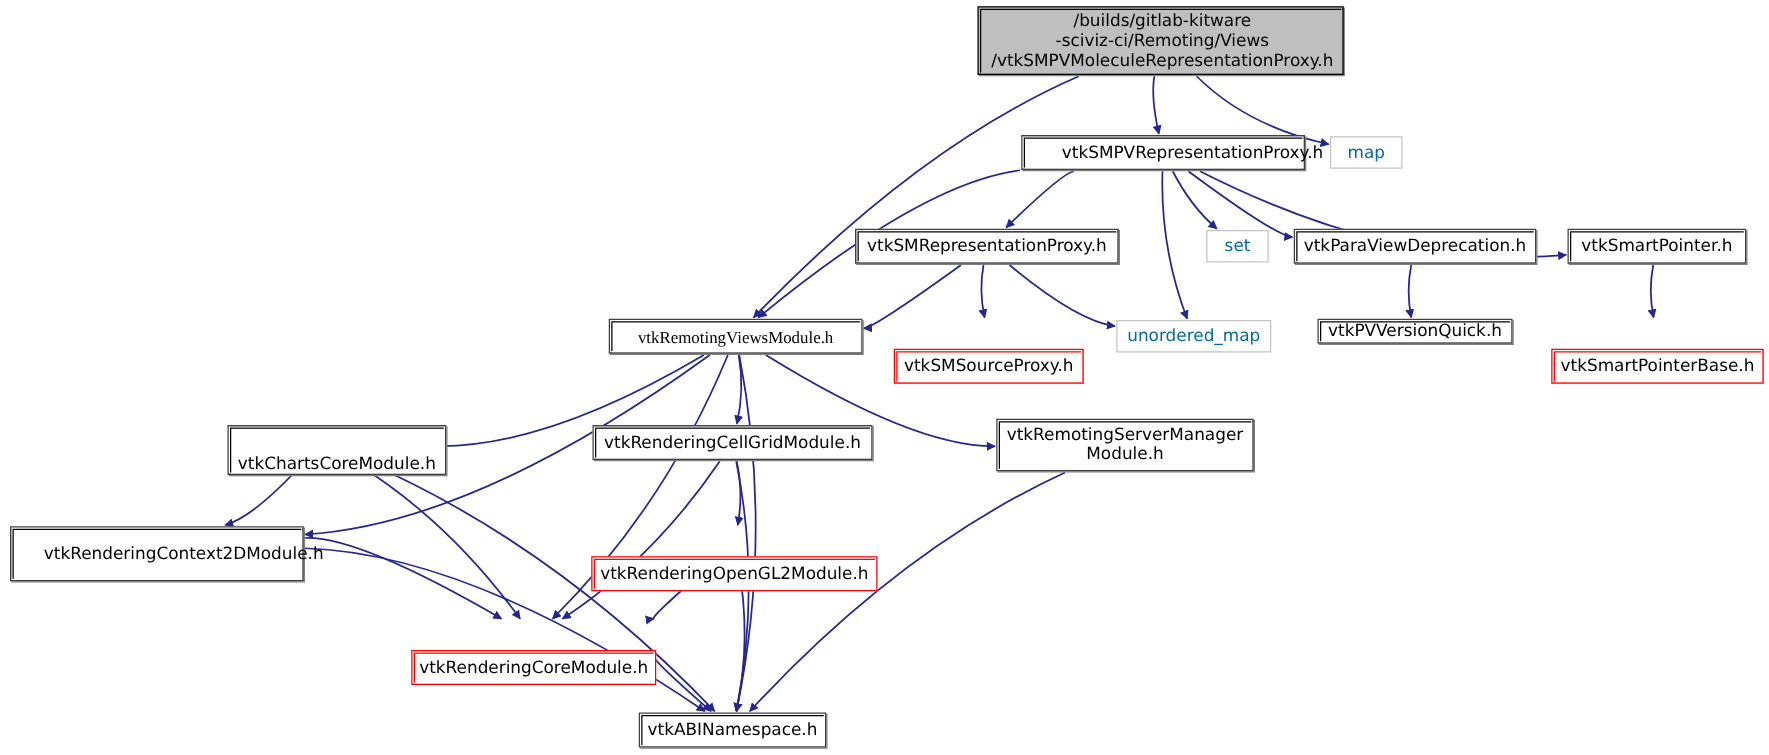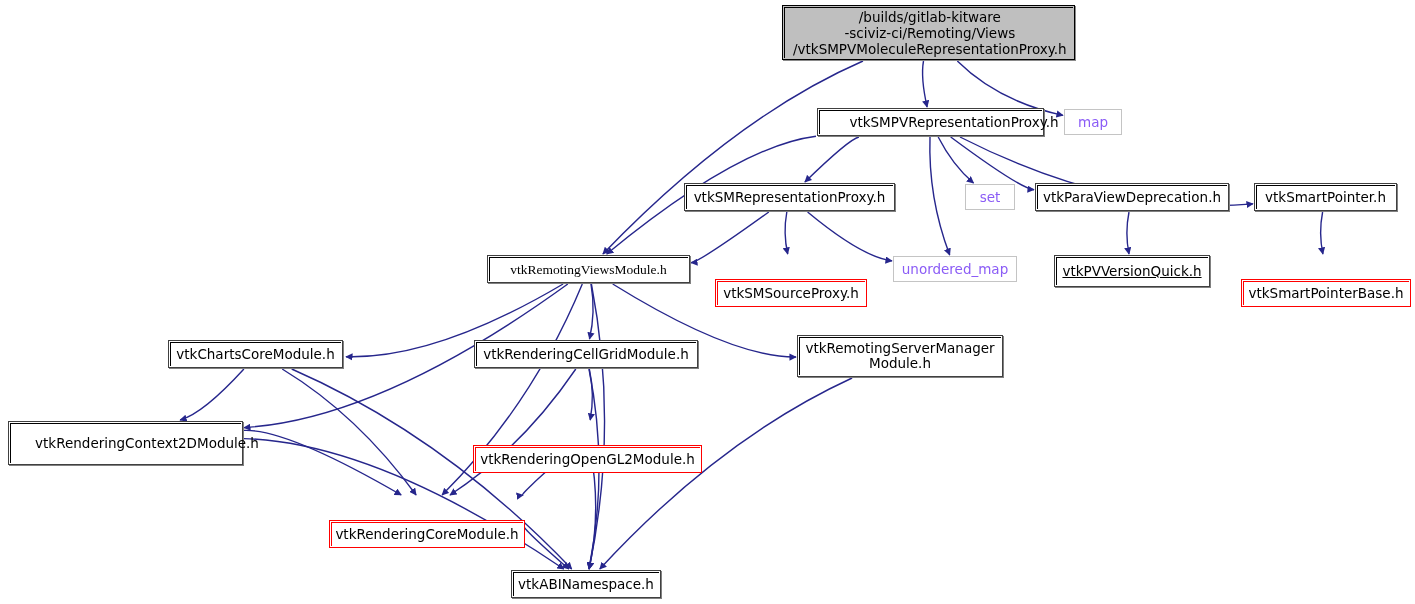--- a/index.html
+++ b/index.html
@@ -39,21 +39,21 @@
     z-index: 5;
   }
   
   .node.solid {
     border: 1px solid #404040;
     box-shadow: 1px 1px 0 0 #808080, inset 0 0 0 1px #ffffff, inset 1px 1px 0 1px #000000;
   }
   .node.sys {
     border: 1px solid #c4c4c4;
     box-shadow: none;
-    color: #8b5cf6;
+    color: #0369a1;
   }
   .node.red {
     border: 1px solid #ff0000;
     box-shadow: inset 0 0 0 1px #ffffff, inset 1px 1px 0 1px #ff0000;
     margin-top: 24px;
   }
   .node.root {
     background: #bfbfbf;
     border: 1px solid #000000;
     box-shadow: 1px 1px 0 0 #8a8a8a, inset 0 0 0 1px #bfbfbf, inset 1px 1px 0 1px #000000;
@@ -117,23 +117,23 @@
 /vtkSMPVMoleculeRepresentationProxy.h</span></div>
       <div class="node solid" style="left: 817px; top: 108px; width: 227px; height: 28px; padding-left: 47px;"><span class="lbl">vtkSMPVRepresentationProxy.h</span></div>
       <div class="node sys" style="left: 1064px; top: 109px; width: 58px; height: 26px;"><span class="lbl">map</span></div>
       <div class="node solid" style="left: 684px; top: 183px; width: 211px; height: 28px;"><span class="lbl">vtkSMRepresentationProxy.h</span></div>
       <div class="node sys" style="left: 965px; top: 184px; width: 50px; height: 26px;"><span class="lbl">set</span></div>
       <div class="node solid" style="left: 1035px; top: 183px; width: 194px; height: 28px;"><span class="lbl">vtkParaViewDeprecation.h</span></div>
       <div class="node solid" style="left: 1254px; top: 183px; width: 143px; height: 28px;"><span class="lbl">vtkSmartPointer.h</span></div>
       <div class="node solid" style="left: 487px; top: 255px; width: 203px; height: 28px; font-family: Liberation Serif, serif;"><span class="lbl">vtkRemotingViewsModule.h</span></div>
       <div class="node red" style="left: 715px; top: 255px; width: 152px; height: 28px;"><span class="lbl">vtkSMSourceProxy.h</span></div>
       <div class="node sys" style="left: 893px; top: 256px; width: 124px; height: 26px;"><span class="lbl">unordered_map</span></div>
-      <div class="node solid" style="left: 1054px; top: 255px; width: 156px; height: 32px; text-decoration: underline;"><span class="lbl">vtkPVVersionQuick.h</span></div>
+      <div class="node solid" style="left: 1054px; top: 255px; width: 156px; height: 20px;"><span class="lbl">vtkPVVersionQuick.h</span></div>
       <div class="node red" style="left: 1241px; top: 255px; width: 170px; height: 28px;"><span class="lbl">vtkSmartPointerBase.h</span></div>
-      <div class="node solid" style="left: 168px; top: 340px; width: 175px; height: 28px;"><span class="lbl">vtkChartsCoreModule.h</span></div>
+      <div class="node solid" style="left: 182px; top: 340px; width: 175px; height: 40px; align-items: flex-end;"><span class="lbl">vtkChartsCoreModule.h</span></div>
       <div class="node solid" style="left: 474px; top: 340px; width: 224px; height: 28px;"><span class="lbl">vtkRenderingCellGridModule.h</span></div>
       <div class="node solid" style="left: 797px; top: 335px; width: 206px; height: 42px;"><span class="lbl">vtkRemotingServerManager
 Module.h</span></div>
       <div class="node solid" style="left: 8px; top: 421px; width: 235px; height: 44px; padding-left: 43px;"><span class="lbl">vtkRenderingContext2DModule.h</span></div>
       <div class="node red" style="left: 473px; top: 421px; width: 229px; height: 28px;"><span class="lbl">vtkRenderingOpenGL2Module.h</span></div>
       <div class="node red" style="left: 329px; top: 496px; width: 196px; height: 28px;"><span class="lbl">vtkRenderingCoreModule.h</span></div>
       <div class="node solid" style="left: 511px; top: 570px; width: 150px; height: 28px;"><span class="lbl">vtkABINamespace.h</span></div>
     </div>
 </div>
 

